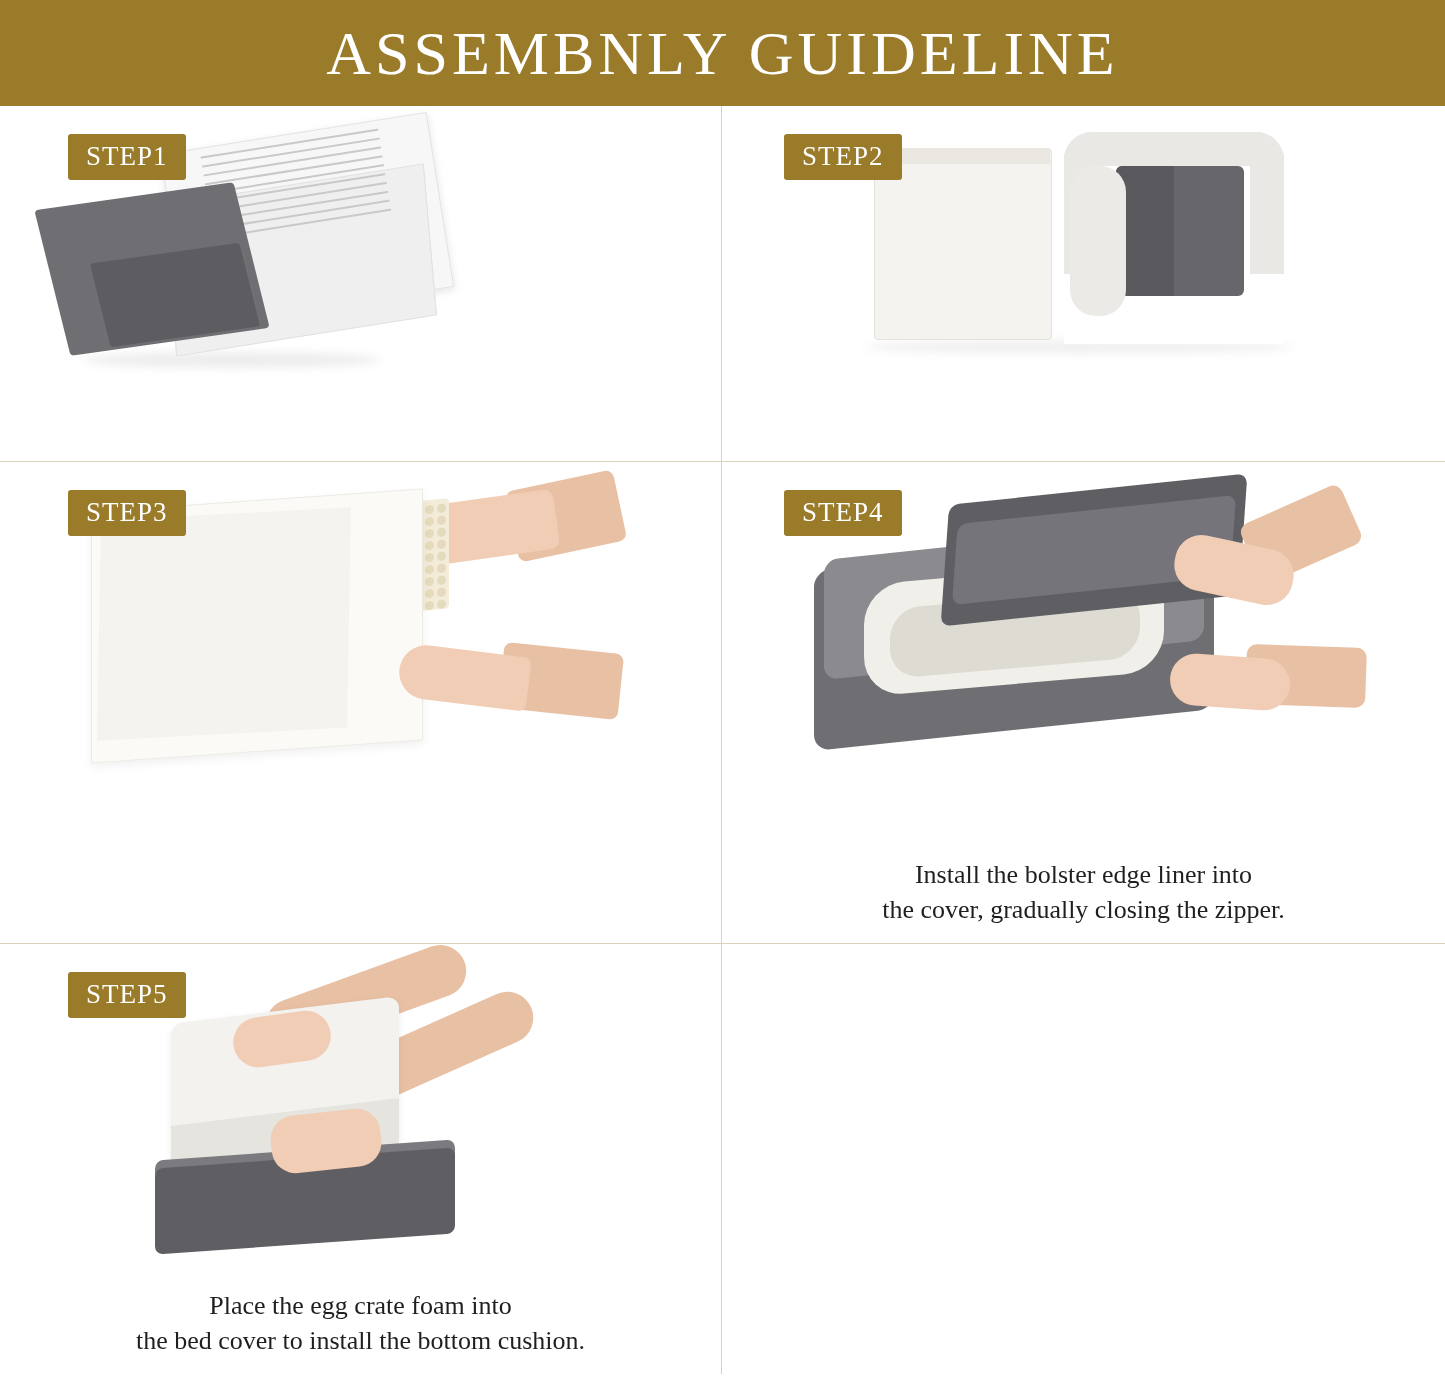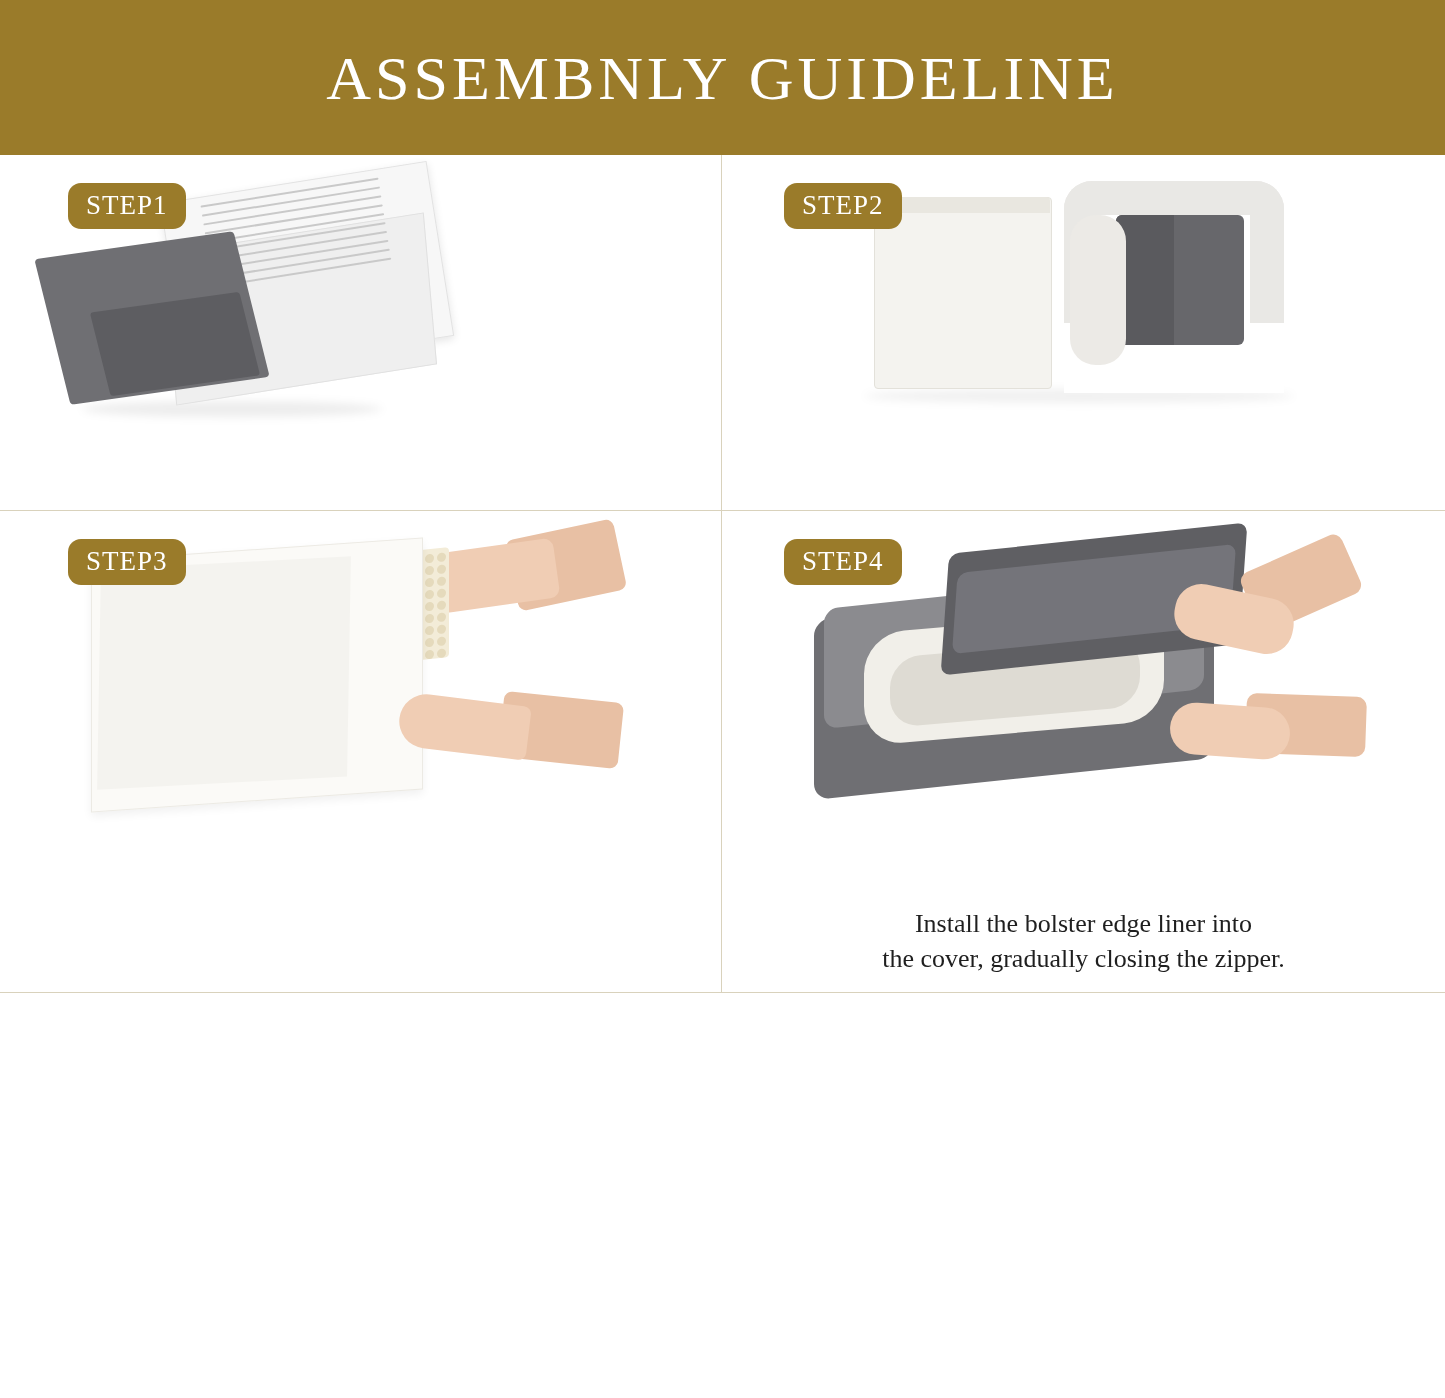--- a/index.html
+++ b/index.html
@@ -16,21 +16,21 @@
   }
   .page {
     width: 1445px;
     height: 1398px;
     position: relative;
     background: #ffffff;
     box-sizing: border-box;
   }
   
   .header {
-    height: 155px;
+    height: 106px;
     background: #9a7b2a;
     display: flex;
     align-items: center;
     justify-content: center;
   }
   .header-title {
     color: #ffffff;
     font-family: "Liberation Serif", serif;
     font-size: 62px;
     letter-spacing: 4px;
@@ -56,21 +56,21 @@
   .cell.col-left { border-right: 1px solid #d9d2bc; }
   .cell.row-1, .cell.row-2 { border-bottom: 1px solid #d9d2bc; }
 
   .step-badge {
     background: #9a7b2a;
     color: #ffffff;
     font-family: "Liberation Serif", serif;
     font-size: 27px;
     letter-spacing: 1px;
     padding: 7px 18px 8px 18px;
-    border-radius: 13px;
+    border-radius: 3px;
     position: absolute;
     top: 28px;
     left: 68px;
     z-index: 3;
   }
   .cell.col-right .step-badge { left: 62px; }
 
   .art {
     flex: 1 1 auto;
     position: relative;
@@ -457,16 +457,33 @@
           <div class="abs s4-arm-top skin2"></div>
           <div class="abs s4-hand-top skin"></div>
           <div class="abs s4-arm-bot skin2"></div>
           <div class="abs s4-hand-bot skin"></div>
         </div>
       </div>
       <div class="caption">Install the bolster edge liner into
 the cover, gradually closing the zipper.</div>
     </div>
 
+    <div class="cell col-left row-3">
+      <div class="step-badge">STEP5</div>
+      <div class="art">
+        <div class="stage" style="max-width:440px">
+          <div class="abs s5-arm-a skin2"></div>
+          <div class="abs s5-arm-b skin2"></div>
+          <div class="abs s5-foam"></div>
+          <div class="abs s5-foam-side"></div>
+          <div class="abs s5-hand-a skin"></div>
+          <div class="abs s5-cover-top"></div>
+          <div class="abs s5-cover"></div>
+          <div class="abs s5-hand-b skin"></div>
+        </div>
+      </div>
+      <div class="caption">Place the egg crate foam into
+the bed cover to install the bottom cushion.</div>
+    </div>
 
 
   </div>
 </div>
 
 </body></html>

